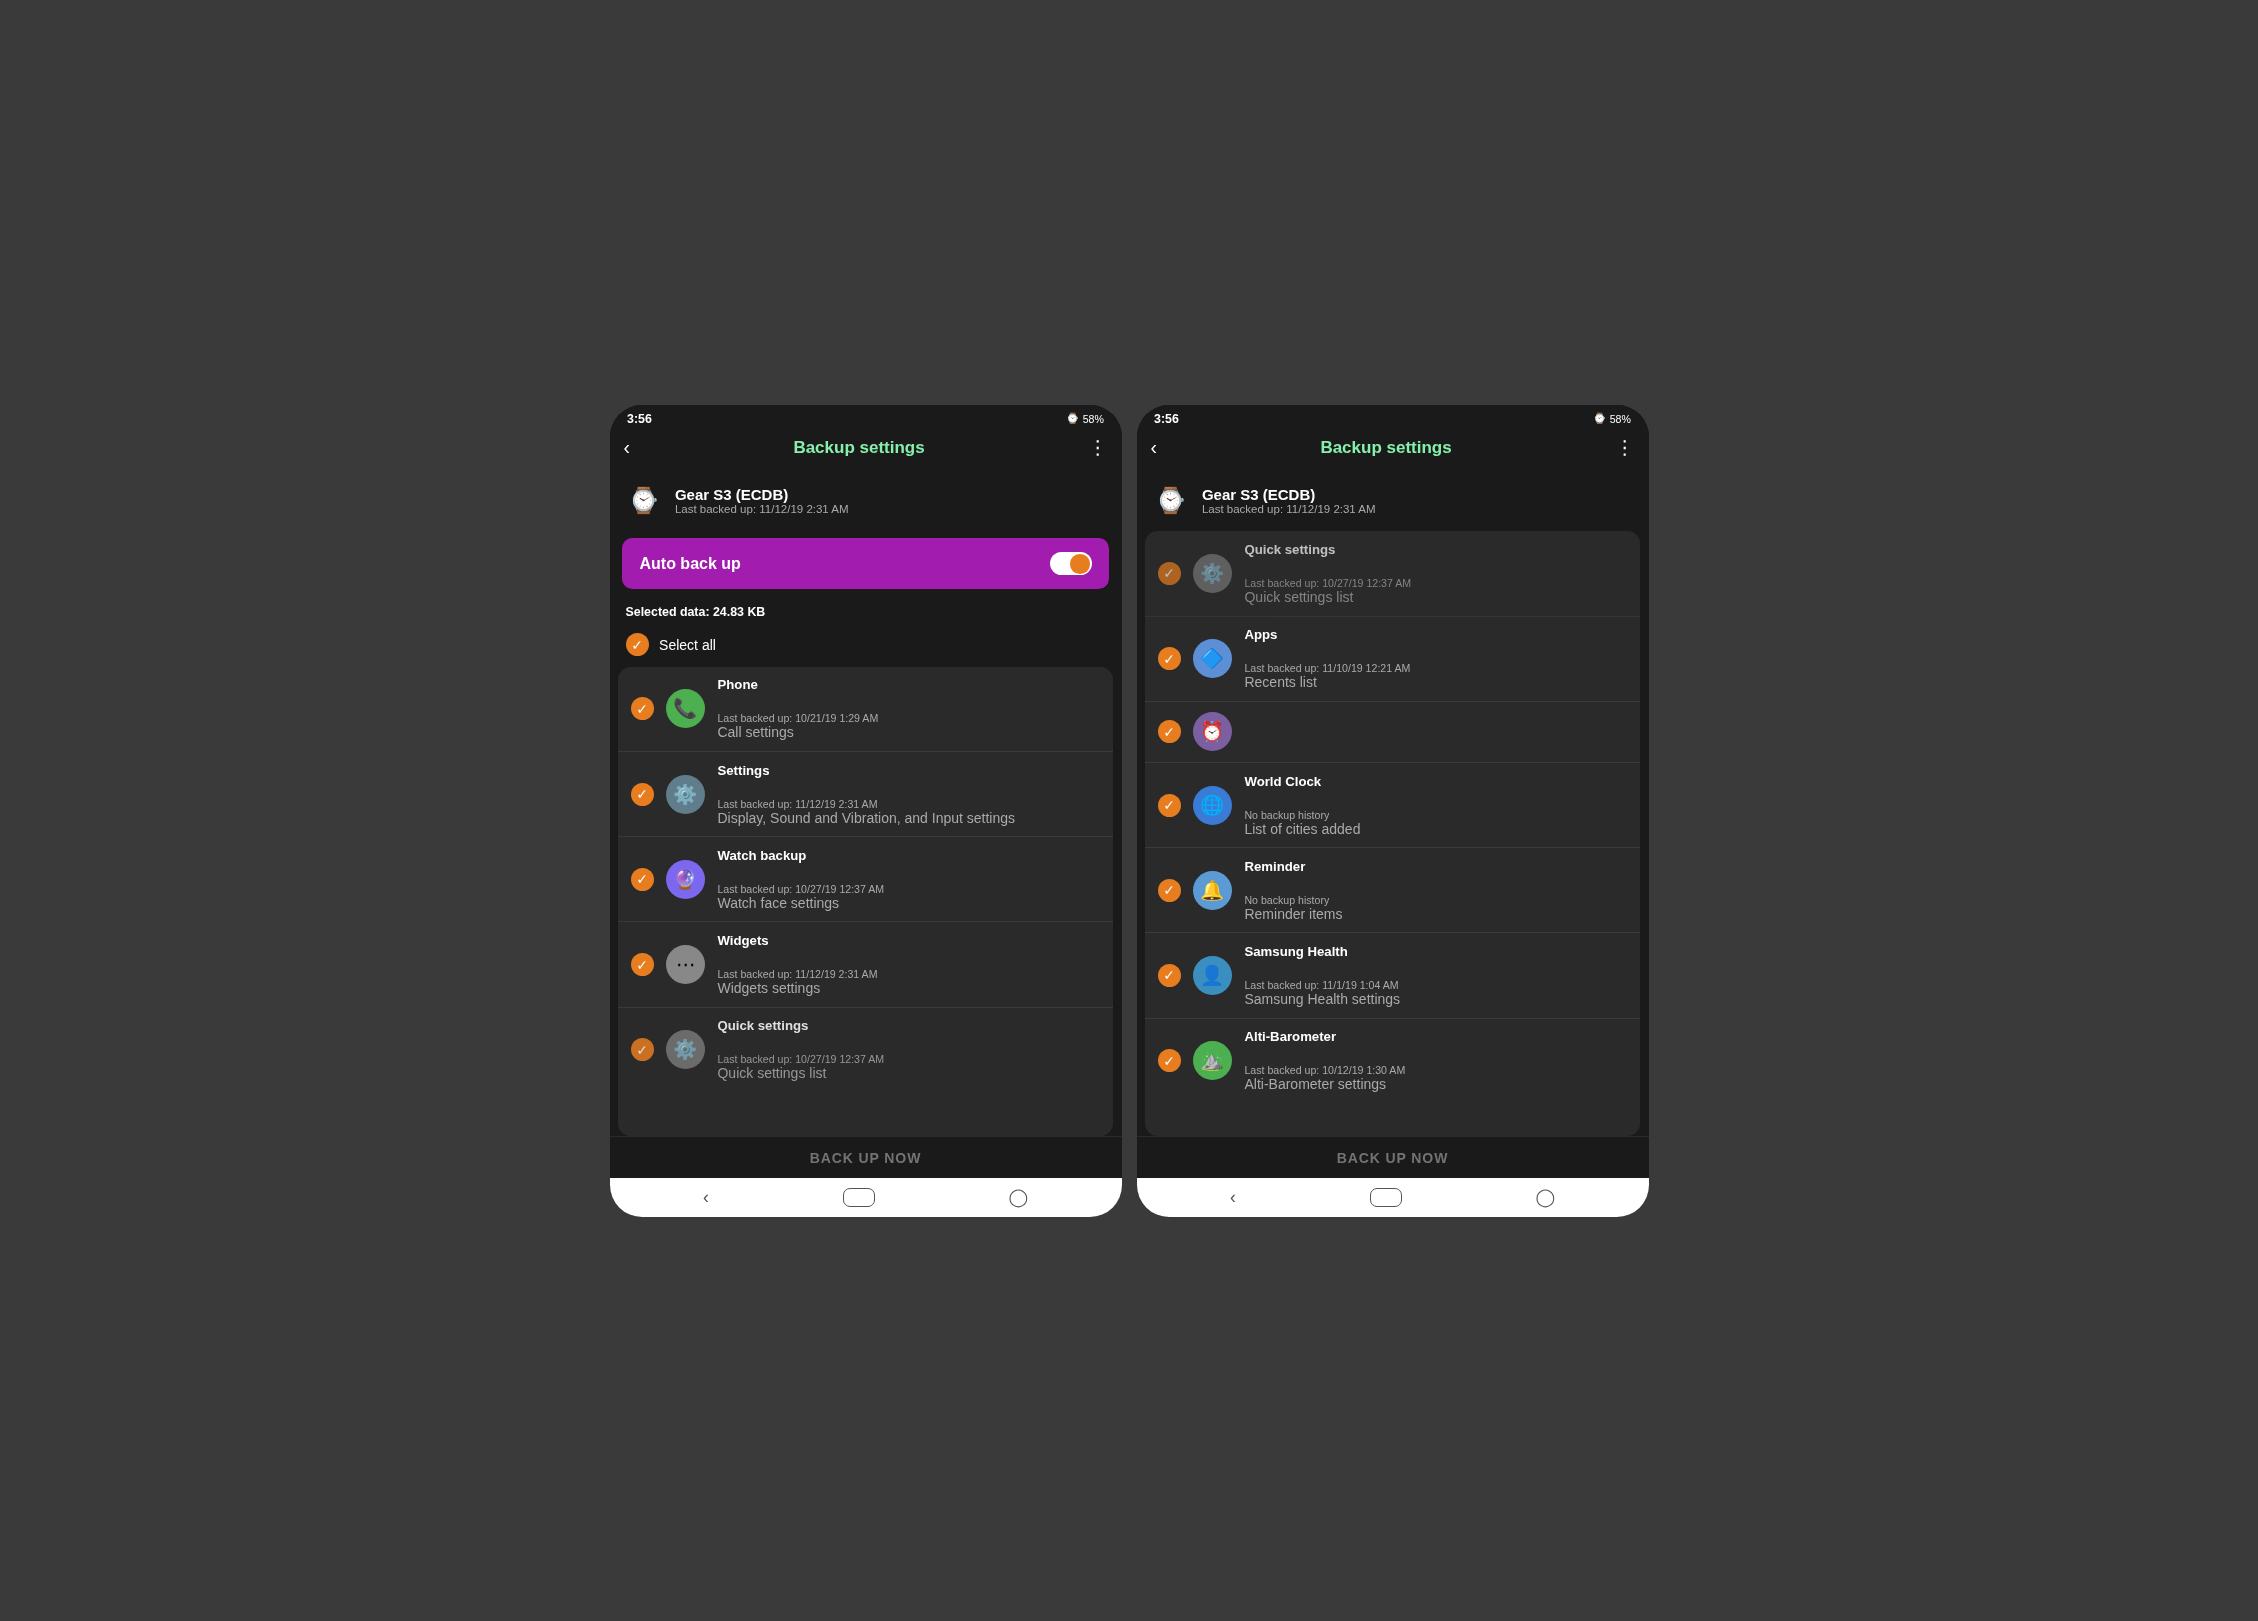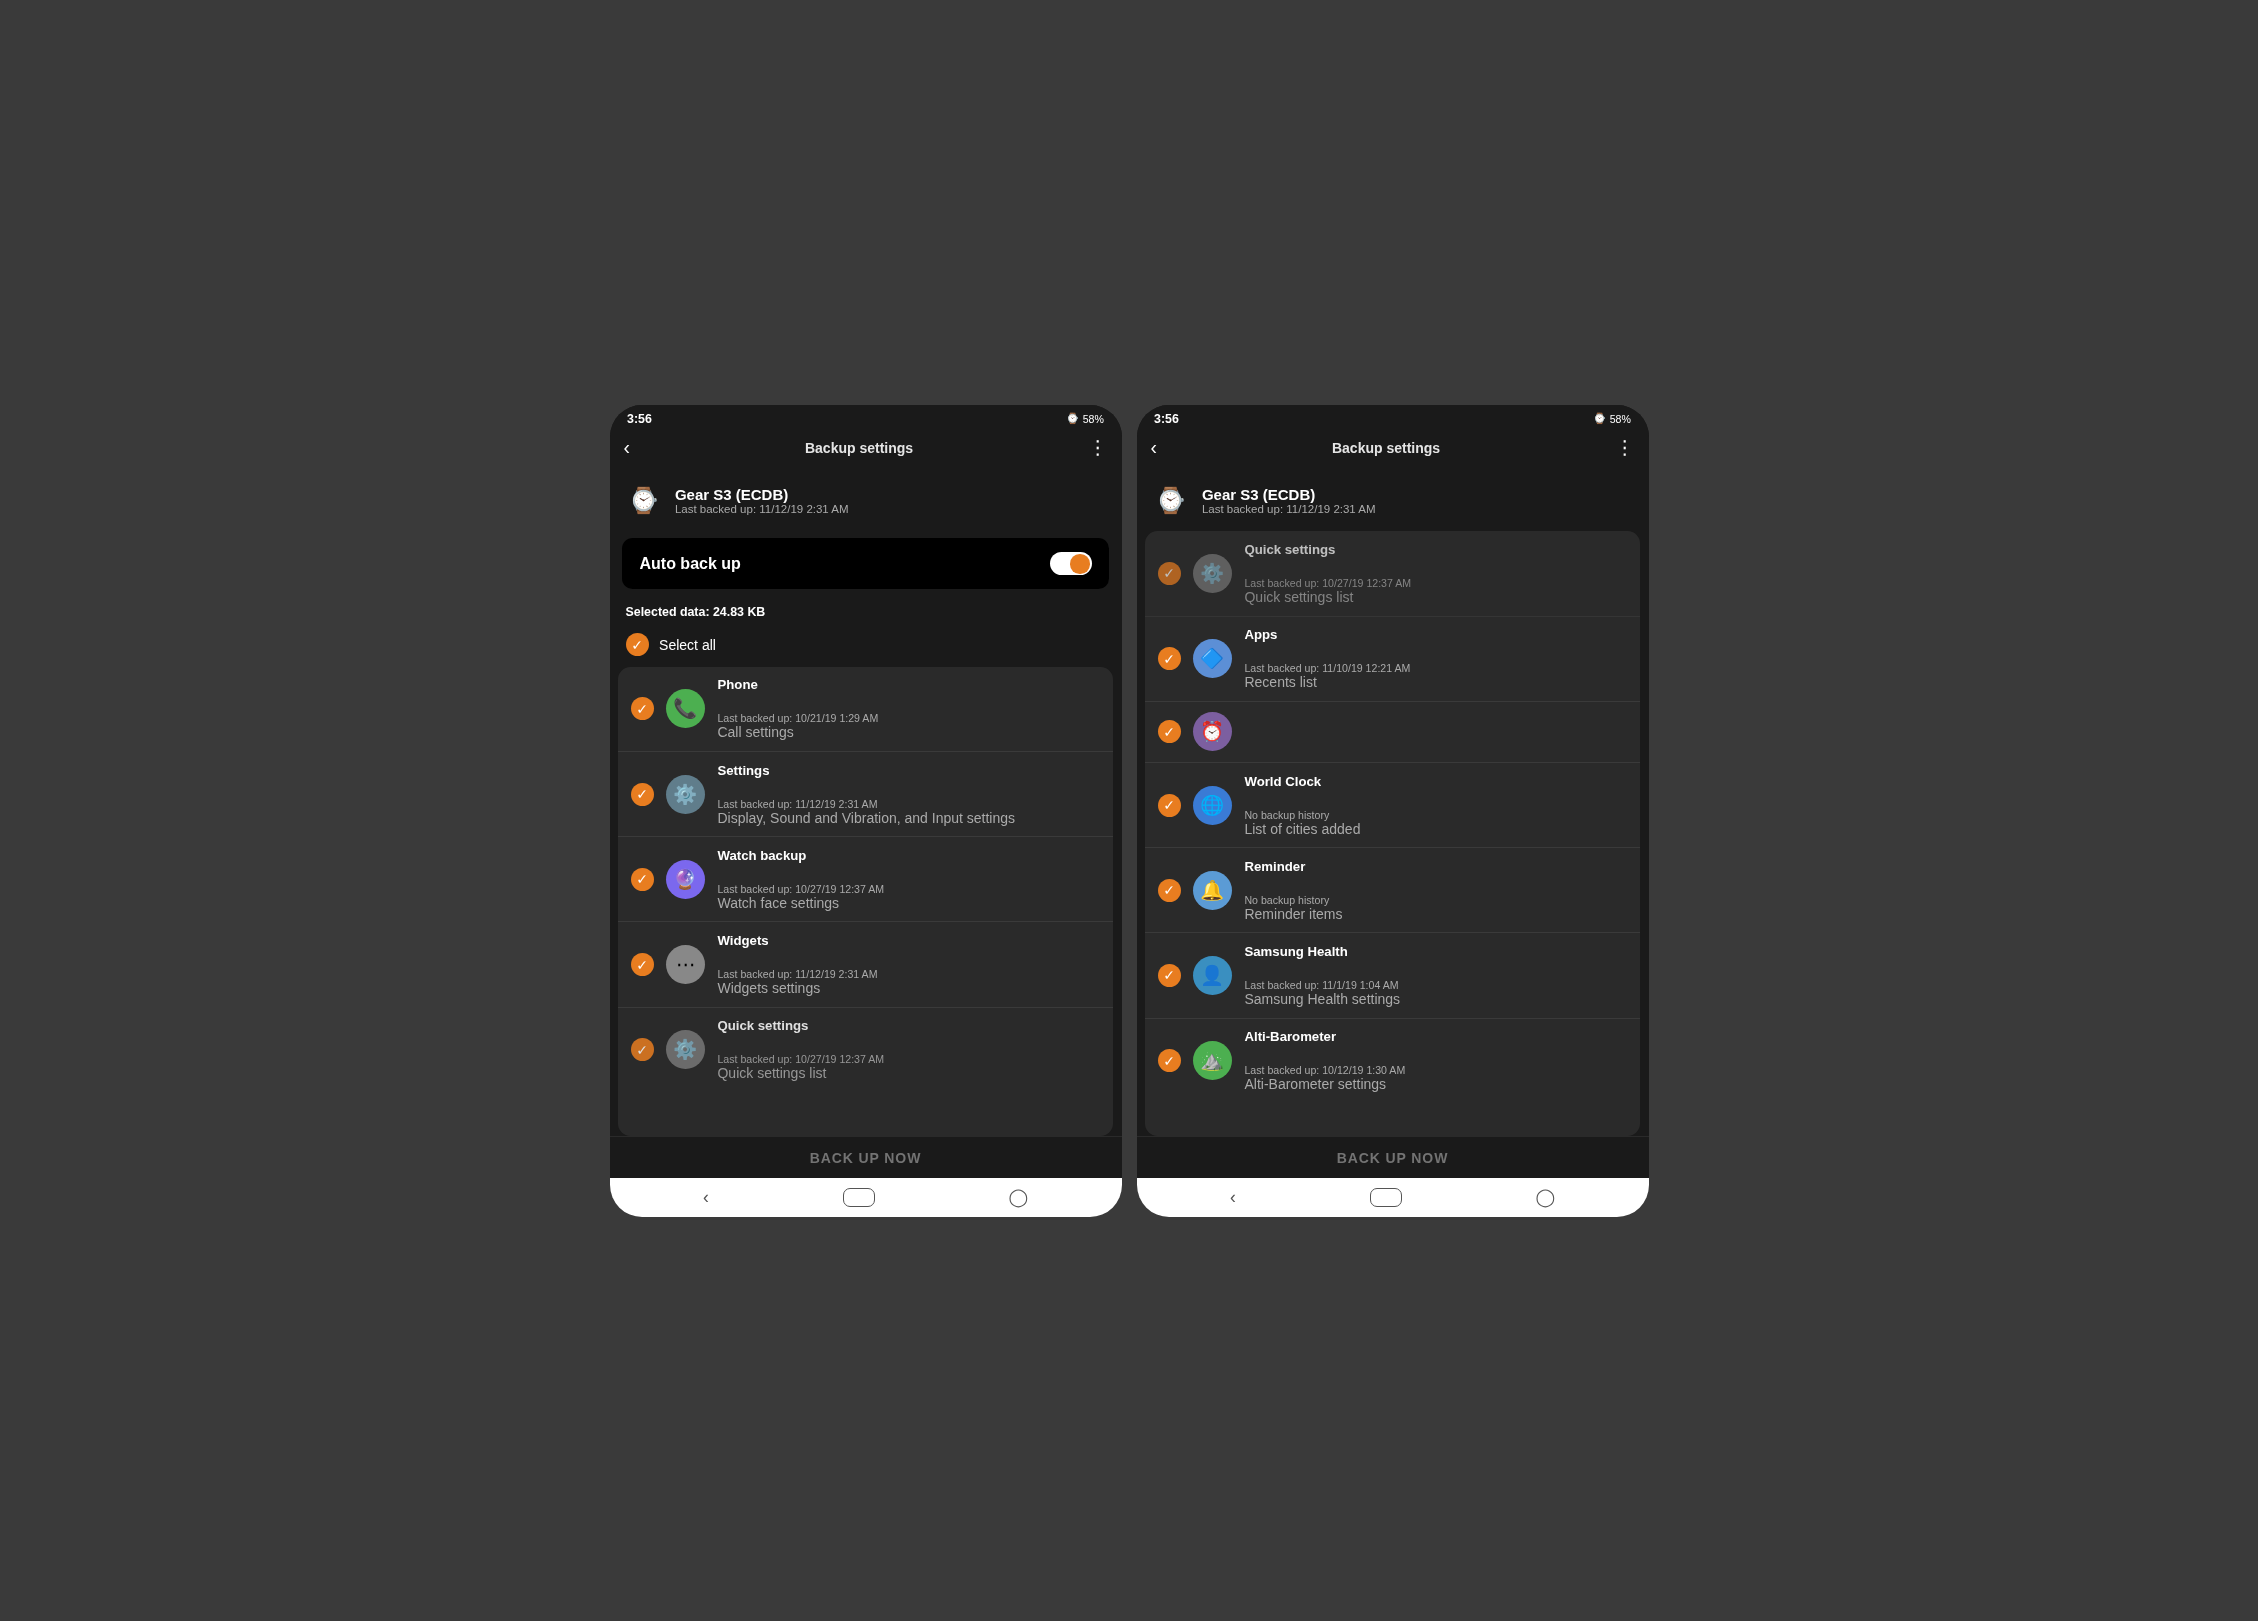--- a/index.html
+++ b/index.html
@@ -45,22 +45,22 @@
       font-size: 10.6px;
     }
     .top-bar {
       display: flex;
       align-items: center;
       justify-content: space-between;
       padding: 7px 14px 10.6px;
       background: #1a1a1a;
     }
     .top-bar-title {
-      color: #e5e5e5;
-      font-size: 14px;
+      color: #86efac;
+      font-size: 17px;
       font-weight: 600;
     }
     .back-icon {
       color: #fff;
       font-size: 19.4px;
       cursor: pointer;
     }
     .more-icon {
       color: #fff;
       font-size: 19.4px;
@@ -86,21 +86,21 @@
       color: #fff;
       font-size: 15px;
       font-weight: 600;
     }
     .device-backup-time {
       color: #aaa;
       font-size: 11.5px;
     }
     .auto-backup-btn {
       margin: 7px 12.4px 8.8px;
-      background: #000000;
+      background: #a21caf;
       border-radius: 10.6px;
       padding: 14px 17.6px;
       display: flex;
       align-items: center;
       justify-content: space-between;
       cursor: pointer;
     }
     .auto-backup-label {
       color: #fff;
       font-size: 16px;

